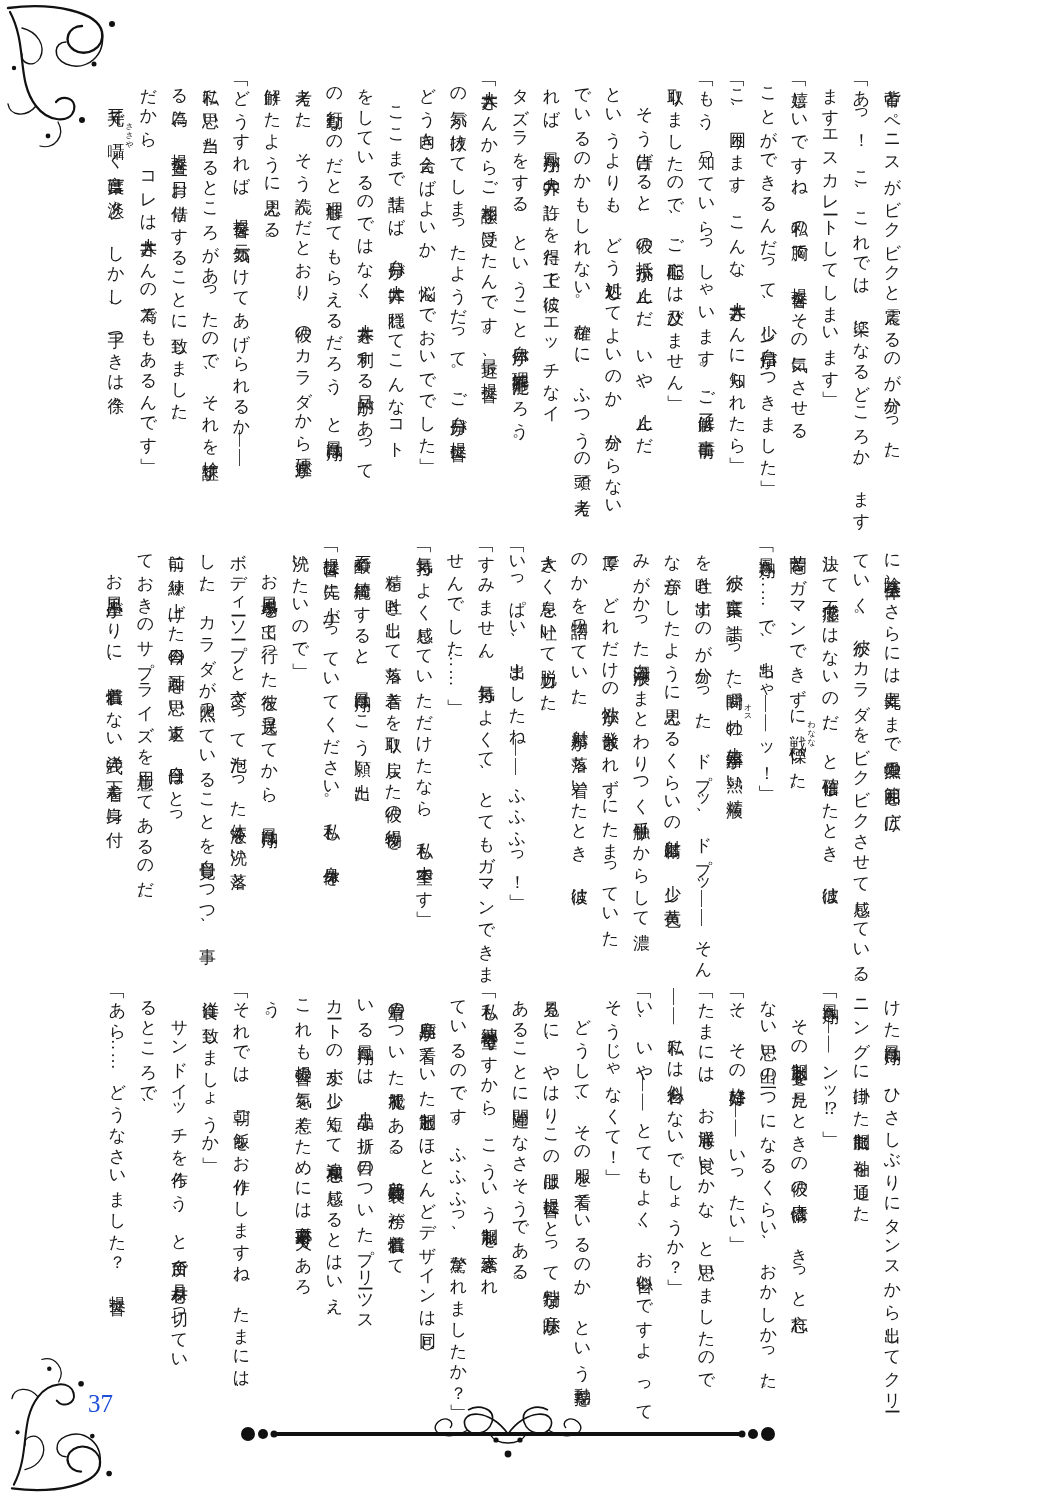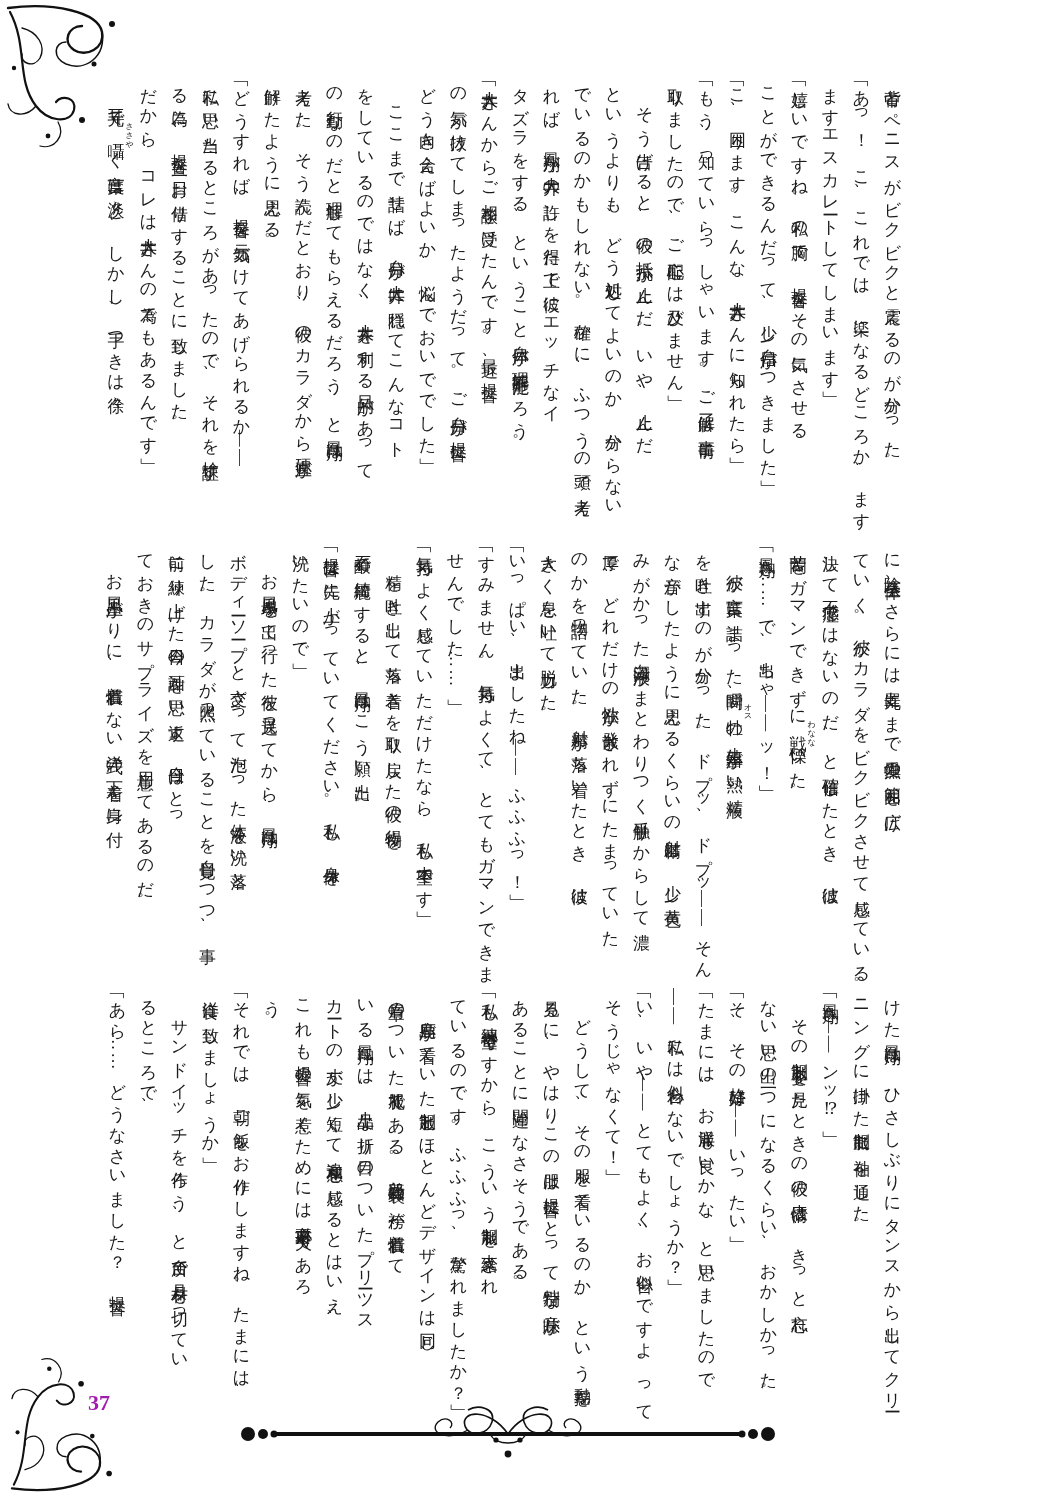--- a/index.html
+++ b/index.html
@@ -21,21 +21,21 @@
     color:#1b1b1b;
   }
   .tcol{white-space:nowrap;}
   ruby{ruby-position:over;}
   ruby rt{font-size:8px;letter-spacing:0;color:#1b1b1b;}
   #block-top{top:76px;right:137px;}
   #block-mid{top:542px;right:137px;}
   #block-bot{top:988px;right:137px;}
   .pagenum{
     position:absolute;left:88px;top:1390px;
-    font-size:22px;color:#a21caf;font-weight:bold;
+    font-size:25px;color:#1d4ed8;
   }
   .flourish-tl{position:absolute;left:2px;top:2px;}
   .flourish-bl{position:absolute;left:2px;top:1352px;transform:scaleY(-1);}
   .divider{position:absolute;left:238px;top:1402px;}
 </style>
 </head>
 <body>
 
 <div class="page">
 

